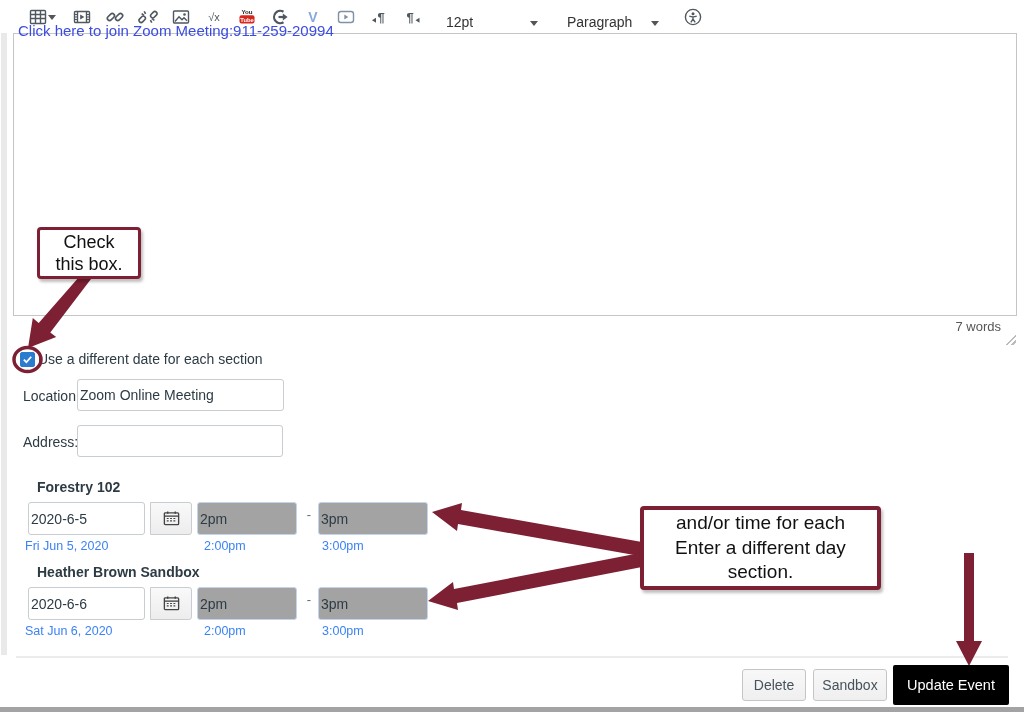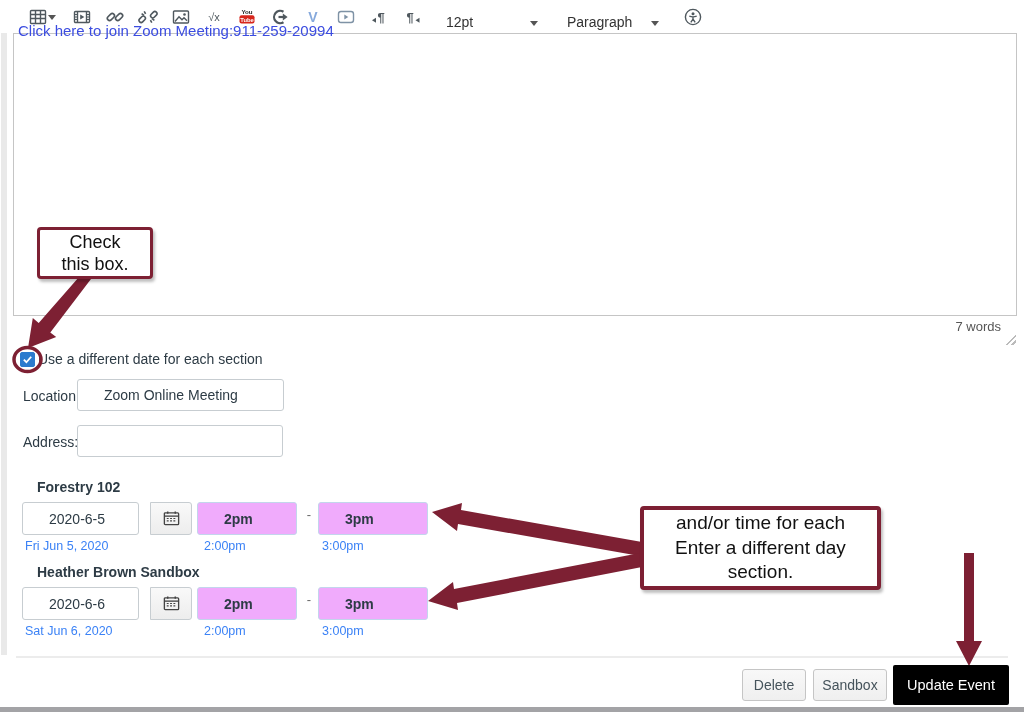--- a/index.html
+++ b/index.html
@@ -29,35 +29,35 @@
   .resize-grip { position:absolute; right:8px; top:334px; width:11px; height:11px;
     background:repeating-linear-gradient(135deg,#bbb 0 1.5px,transparent 1.5px 4px);
     clip-path:polygon(100% 0,100% 100%,0 100%); cursor:nwse-resize; }
 
   
   .checkbox { position:absolute; left:20px; top:352px; width:15px; height:15px; background:#2b7bce; border:1px solid #2b7bce; border-radius:2px; display:flex; align-items:center; justify-content:center; cursor:pointer; }
   .cb-label { position:absolute; left:38px; top:351px; font-size:14px; color:#2d3b45; }
 
   
   .fld-label { position:absolute; font-size:14px; color:#2d3b45; }
-  .inp { position:absolute; border:1px solid #c7cdd1; border-radius:3px; height:32px; font-family:inherit; font-size:14px; color:#2d3b45; padding:0 26px; background:#fff; }
+  .inp { position:absolute; border:1px solid #c7cdd1; border-radius:3px; height:32px; font-family:inherit; font-size:14px; color:#2d3b45; padding:0 2px; background:#fff; }
 
   
   .sec-name { position:absolute; left:22px; font-size:14px; font-weight:bold; color:#2d3b45;padding-left:15px; }
-  .date-inp { left:22px; width:117px; height:33px; }
+  .date-inp { left:28px; width:117px; height:33px; }
   .cal-btn { position:absolute; left:150px; width:42px; height:33px; background:linear-gradient(#f9f9f9,#ededed); border:1px solid #c7cdd1; border-radius:0 3px 3px 0; display:flex; align-items:center; justify-content:center; cursor:pointer; }
-  .time-inp { height:33px; background:#f0abfc; border-color:#c3d5ec;font-weight:bold; }
+  .time-inp { height:33px; background:#a3a3a3; border-color:#c3d5ec; }
   .t1 { left:197px; width:100px; }
   .t2 { left:318px; width:110px; }
   .dash { position:absolute; left:303px; width:12px; text-align:center; font-size:13px; color:#666; }
   .helper { position:absolute; font-size:12.5px; color:#3b82f6; }
 
   
   .callout { position:absolute; background:#fff; border:3px solid #7d2033; border-radius:4px; box-shadow:2px 3px 3px rgba(0,0,0,.25); display:flex; flex-direction:column; justify-content:center; align-items:center; text-align:center; color:#111; z-index:45; }
-  #callout-check { left:37px; top:227px; width:116px; height:52px; font-size:18px; line-height:1.25; }
+  #callout-check { left:37px; top:227px; width:104px; height:52px; font-size:18px; line-height:1.25; }
   #callout-enter { left:640px; top:506px; width:241px; height:84px; font-size:19px; line-height:1.3; border-width:4px; }
   .overlay { position:absolute; left:0; top:0; width:1024px; height:712px; z-index:40; pointer-events:none; }
 
   
   .divider { position:absolute; left:16px; top:656px; width:992px; height:2px; background:#ececec; }
   .btn { position:absolute; height:32px; border:1px solid #c5c5c5; border-radius:3px; background:linear-gradient(#f8f8f8,#efefef); color:#45535b; font-size:14px; font-family:inherit; cursor:pointer; }
   #delete-btn { left:742px; top:669px; width:64px; }
   #cancel-btn { left:813px; top:669px; width:74px; }
   #update-btn { left:893px; top:665px; width:116px; height:40px; background:#000; color:#fff; border:none; border-radius:2px; font-size:14.5px; z-index:46; }
   .bottom-strip { position:absolute; left:0; top:707px; width:1024px; height:5px; background:#a3a3a6; }

